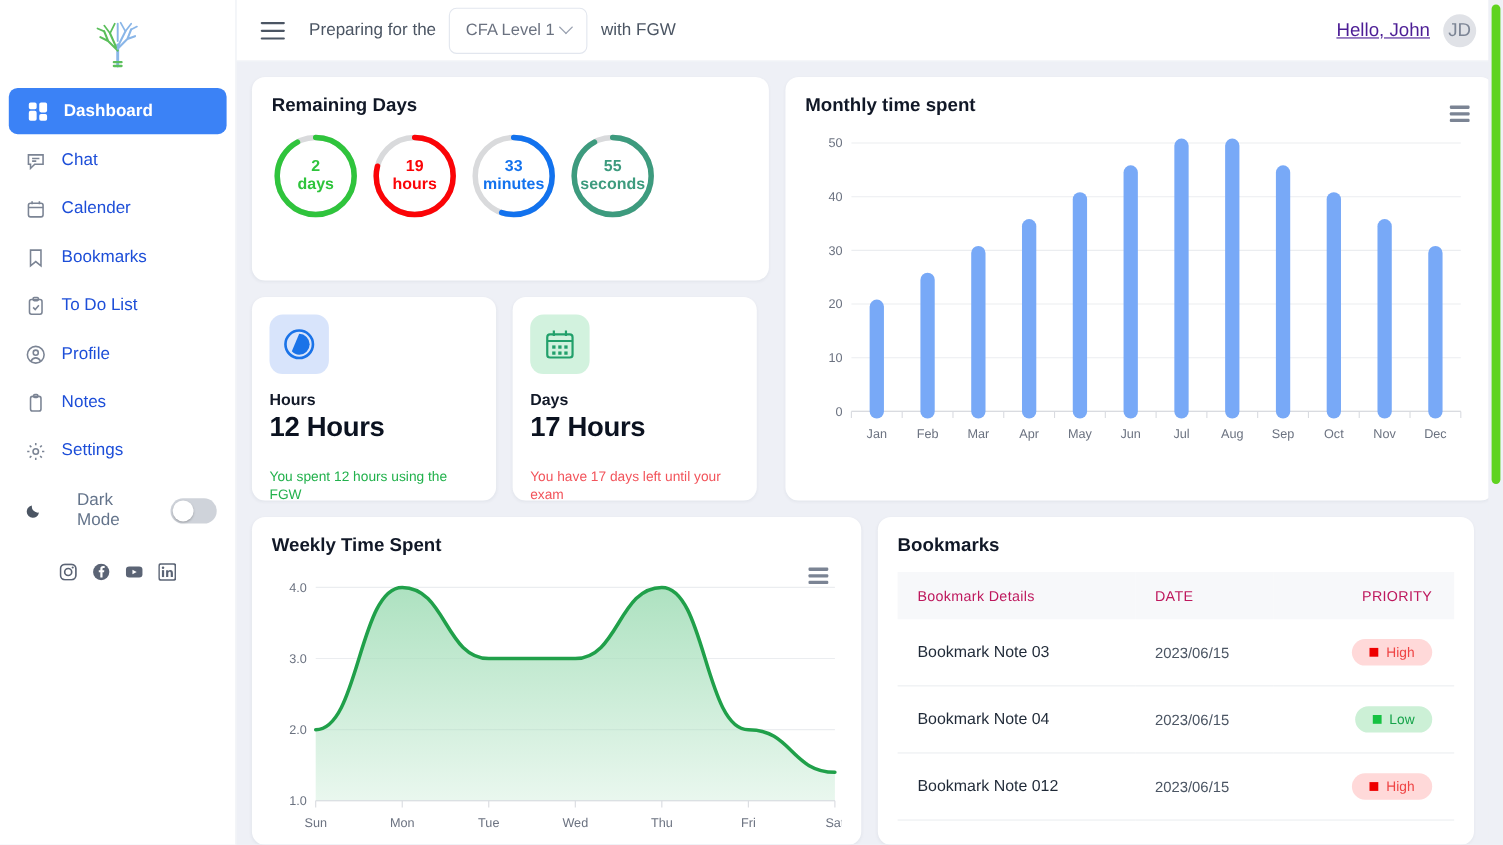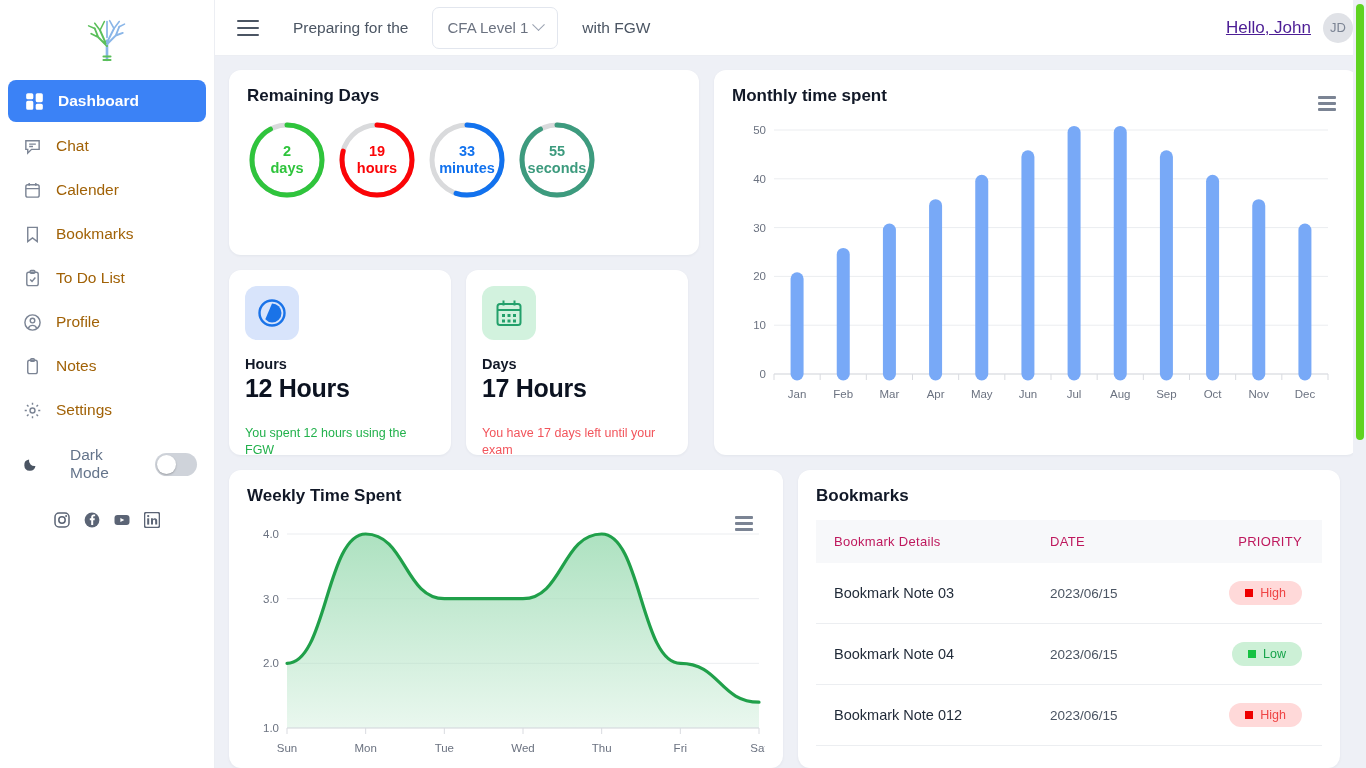--- a/index.html
+++ b/index.html
@@ -17,21 +17,21 @@
     flex: 0 0 215px; display: flex; flex-direction: column;
     align-items: stretch; border-right: 1px solid #eceef3;
   }
   .logo-wrap { height: 78px; display: flex; align-items: center; justify-content: center; }
   .logo-tree { width: 56px; height: 56px; display:block; }
 
   .nav { display: flex; flex-direction: column; gap: 0; padding: 0 8px; }
   .nav-item {
     display: flex; align-items: center; gap: 14px;
     height: 40px; margin: 2px 0; padding: 0 14px; border-radius: 8px;
-    color: #a16207; font-size: 15.5px; cursor: pointer;
+    color: #1d4ed8; font-size: 15.5px; cursor: pointer;
   }
   .nav-item .ico { width: 20px; height: 20px; flex: 0 0 20px; display:flex; align-items:center; justify-content:center;}
   .nav-item .ico svg { width: 19px; height: 19px; stroke: #7b8494; fill: none; stroke-width: 1.5; }
   .nav-item.active {
     background: #3b82f6; color: #ffffff; font-weight: bold; height: 42px; padding-left: 16px;
   }
   .nav-item.active .ico svg { stroke: #ffffff; fill: #ffffff; }
 
   .darkmode-row {
     display: flex; align-items: center; gap: 30px;
@@ -46,36 +46,36 @@
     position: absolute; left: 2px; top: 2px; width: 19px; height: 19px;
     border-radius: 50%; background: #ffffff; box-shadow: 0 1px 2px rgba(0,0,0,.25);
   }
   .socials { display: flex; gap: 14px; justify-content: center; margin-top: 26px; }
   .socials .sico { width: 16px; height: 16px; cursor: pointer; display:block; }
 
   
   .main { flex: 1 1 auto; height: 768px; display: flex; flex-direction: column; overflow: hidden;}
   .topbar {
     height: 56px; flex: 0 0 56px; background: #ffffff; display: flex; align-items: center;
-    padding: 0 13px 0 22px; border-bottom: 1px solid #eceef3; gap: 12px;
+    padding: 0 24px 0 22px; border-bottom: 1px solid #eceef3;
   }
   .burger { width: 22px; height: 16px; display:flex; flex-direction:column; justify-content:space-between; cursor:pointer; margin-right: 22px;}
   .burger span { display: block; height: 2px; background: #4b5563; border-radius: 2px; }
   .topbar-text { color: #4b5563; font-size: 15.5px; }
   .select-box {
     margin: 0 12px; height: 42px; border: 1px solid #e2e6ee; border-radius: 7px;
     display: flex; align-items: center; gap: 6px; padding: 0 14px;
     color: #6b7280; font-size: 15px; cursor: pointer; background: #fff;
   }
   .chev { width: 9px; height: 9px; border-right: 1.6px solid #9aa2b1; border-bottom: 1.6px solid #9aa2b1; transform: rotate(45deg) translate(-2px,-2px); }
   .topbar-right { margin-left: auto; display: flex; align-items: center; gap: 12px; }
   .greeting { color: #4c1d95; font-size: 17px; font-weight: 500; text-decoration: underline; }
   .avatar {
     width: 30px; height: 30px; border-radius: 50%; background: #e0e2e7;
-    color: #7b8494; font-size: 13px; display: flex; align-items: center; justify-content: center; cursor:pointer;
+    color: #7b8494; font-size: 17px; display: flex; align-items: center; justify-content: center; cursor:pointer;
   }
 
   .content { flex: 1 1 auto; padding: 14px 26px 0 14px; overflow: hidden; border-radius: 12px; }
   .row { display: flex; gap: 15px; }
   .col-left { width: 470px; flex: 0 0 470px; display: flex; flex-direction: column; gap: 15px;}
   .col-right { flex: 1 1 auto; }
 
   .card { background: #ffffff; border-radius: 12px; box-shadow: 0 1px 3px rgba(20,30,60,.05); }
 
   .card-title { font-size: 17px; font-weight: bold; color: #111827; }

